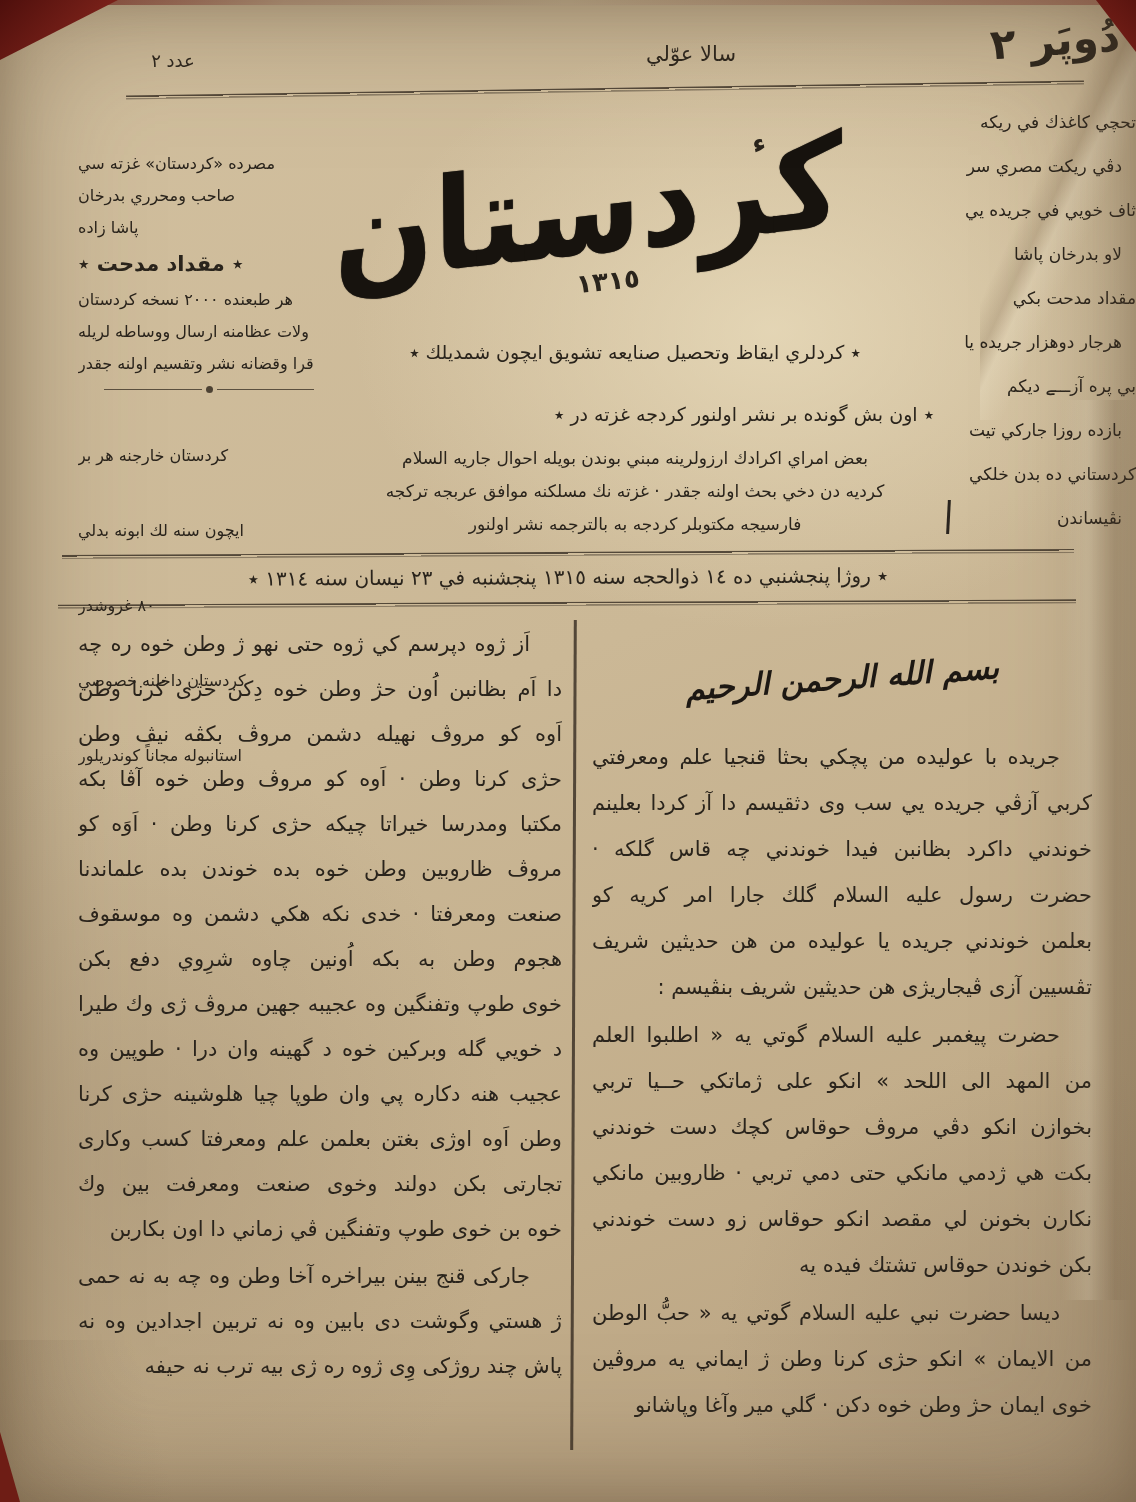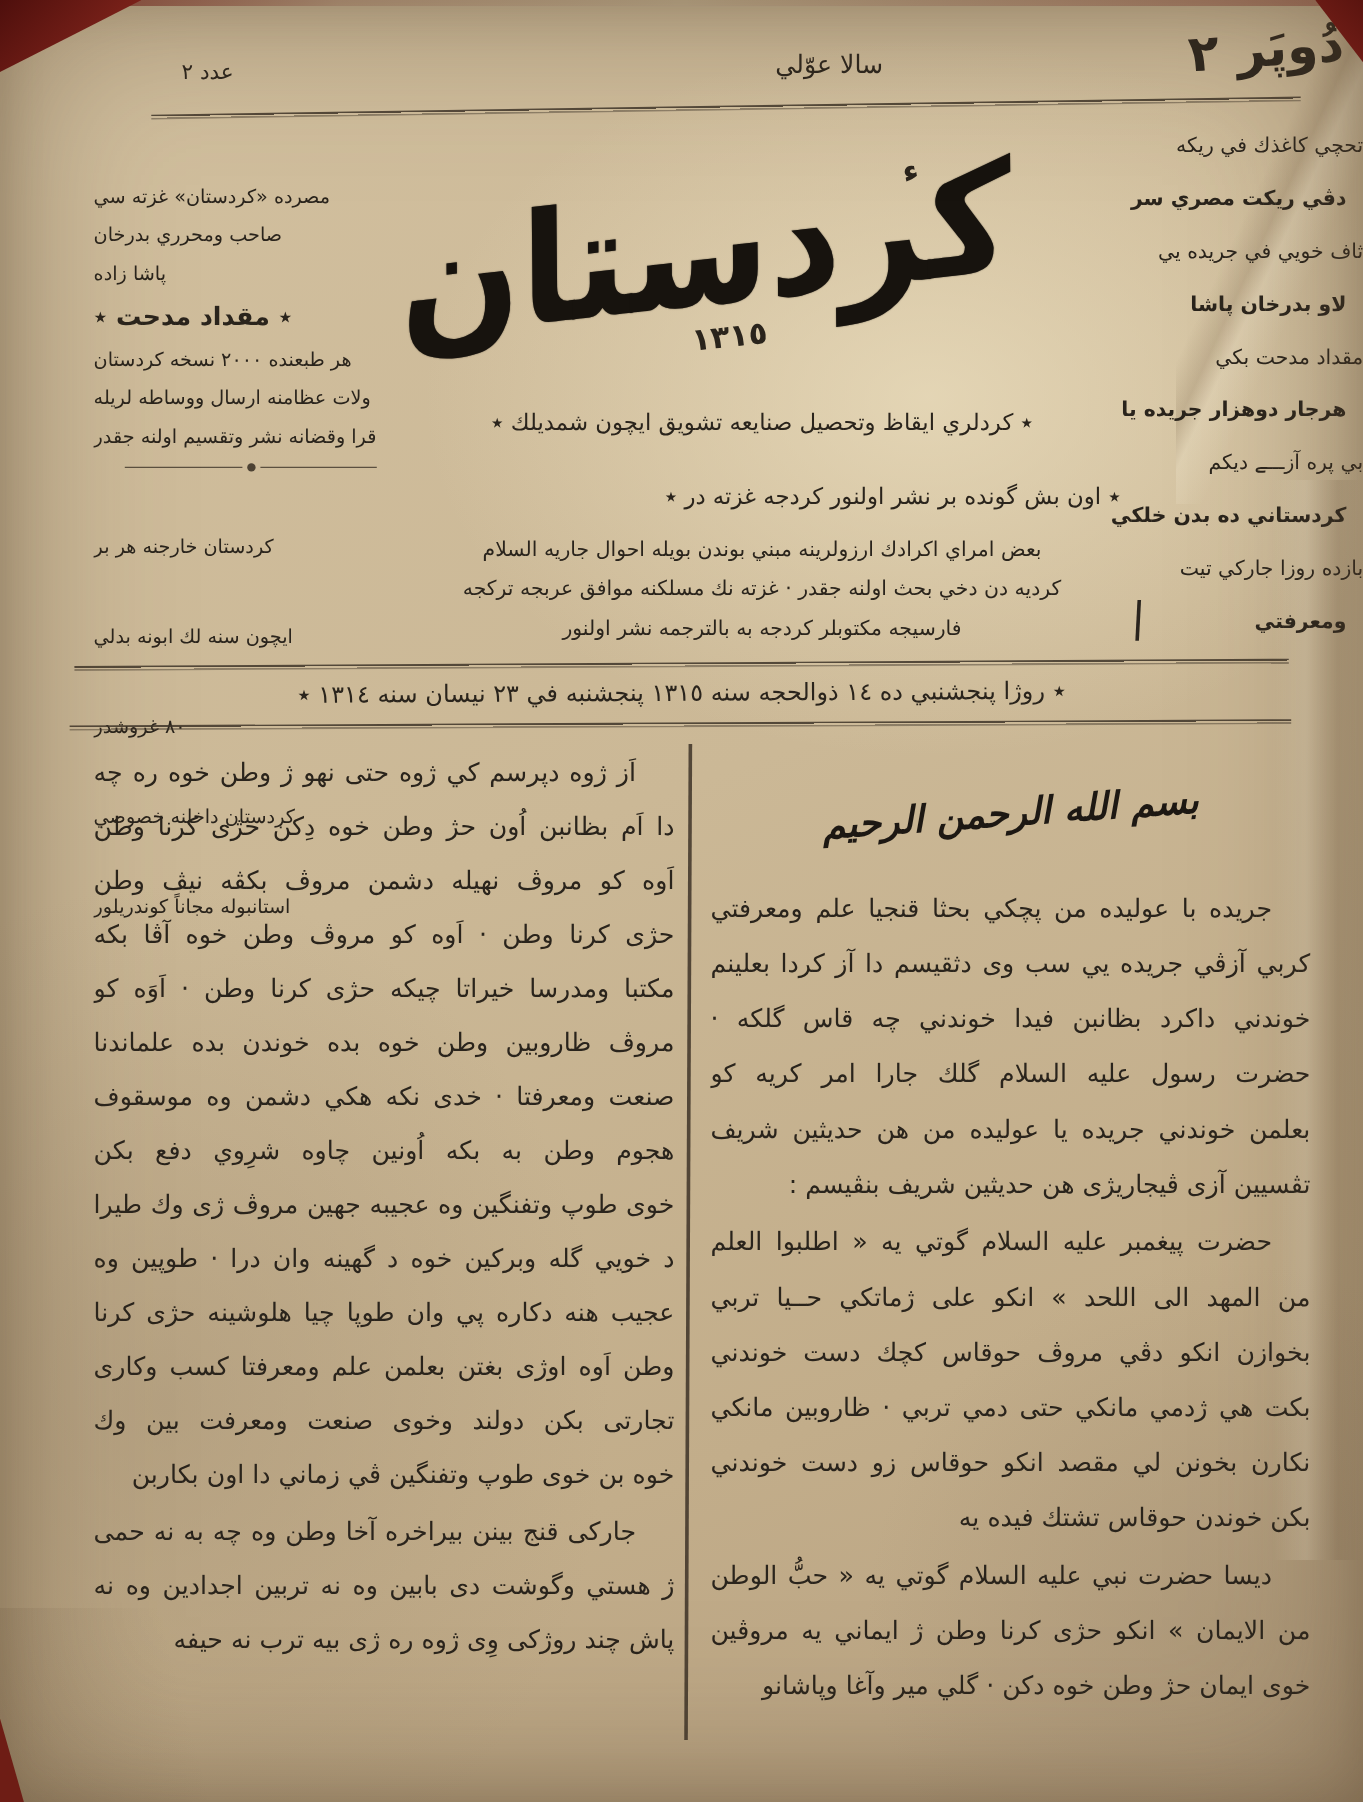--- a/index.html
+++ b/index.html
@@ -60,21 +60,21 @@
   .pubbox .iline{height:32px;line-height:32px;font-size:16px;overflow:hidden;white-space:nowrap;}
   .pub-name{height:40px;line-height:40px;font-size:21px;font-weight:bold;overflow:hidden;}
   .orn-divider{display:flex;align-items:center;height:14px;margin:2px 26px;}
   .orn-divider::before,.orn-divider::after{content:"";flex:1;border-top:1.6px solid rgba(62,52,40,.8);}
   .orn-divider .dot{width:7px;height:7px;border-radius:50%;background:rgba(62,52,40,.9);margin:0 4px;}
   .subbox .iline{height:31px;line-height:31px;margin-top:44px;}
 
   
   .notice{position:absolute;left:936px;top:100px;width:200px;text-align:right;padding-right:4px;}
   .notice .kline{height:44px;line-height:44px;font-size:17px;white-space:nowrap;overflow:visible;}
-  .notice .kline:nth-child(2n){padding-right:14px;font-weight:bold;}
+  .notice .kline:nth-child(2n){padding-right:14px;}
 
   
   .mission{position:absolute;left:336px;top:332px;width:598px;text-align:center;}
   .mission .starline{height:40px;line-height:40px;font-size:19px;white-space:nowrap;overflow:hidden;}
   .mission .starline.second{margin-top:22px;margin-bottom:8px;text-align:right;}
   .mission .mline{height:33px;line-height:33px;font-size:17px;white-space:nowrap;overflow:hidden;}
 
   
   .dateline{position:absolute;left:148px;top:558px;width:840px;text-align:center;font-size:20px;height:38px;line-height:38px;transform:rotate(-.3deg);}
 
@@ -136,23 +136,23 @@
   </div>
 
   <div class="notice">
       <div class="kline">تحچي كاغذك في ريكه</div>
       <div class="kline">دڤي ريكت مصري سر</div>
       <div class="kline">ثاف خويي في جريده يي</div>
       <div class="kline">لاو بدرخان پاشا</div>
       <div class="kline">مقداد مدحت بكي</div>
       <div class="kline">هرجار دوهزار جريده يا</div>
       <div class="kline">بي پره آزـــے ديكم</div>
+      <div class="kline">بازده روزا جاركي تيت</div>
       <div class="kline">كردستاني ده بدن خلكي</div>
-      <div class="kline">بازده روزا جاركي تيت</div>
-      <div class="kline">ومعرفتي</div>
+      <div class="kline">نڤيساندن</div>
     </div>
   <div class="mark-alif"></div>
 
   <div class="mission">
     <div class="starline">٭ كردلري ايقاظ وتحصيل صنايعه تشويق ايچون شمديلك ٭</div>
     <div class="starline second">٭ اون بش گونده بر نشر اولنور كردجه غزته در ٭</div>
     <div>
         <div class="mline">بعض امراي اكرادك ارزولرينه مبني بوندن بويله احوال جاريه السلام</div>
         <div class="mline">كرديه دن دخي بحث اولنه جقدر · غزته نك مسلكنه موافق عربجه تركجه</div>
         <div class="mline">فارسيجه مكتوبلر كردجه به بالترجمه نشر اولنور</div>

